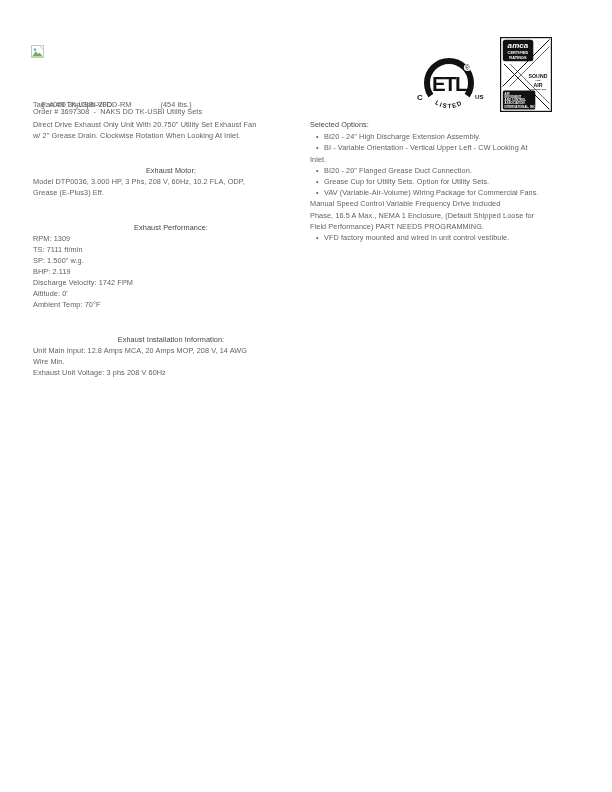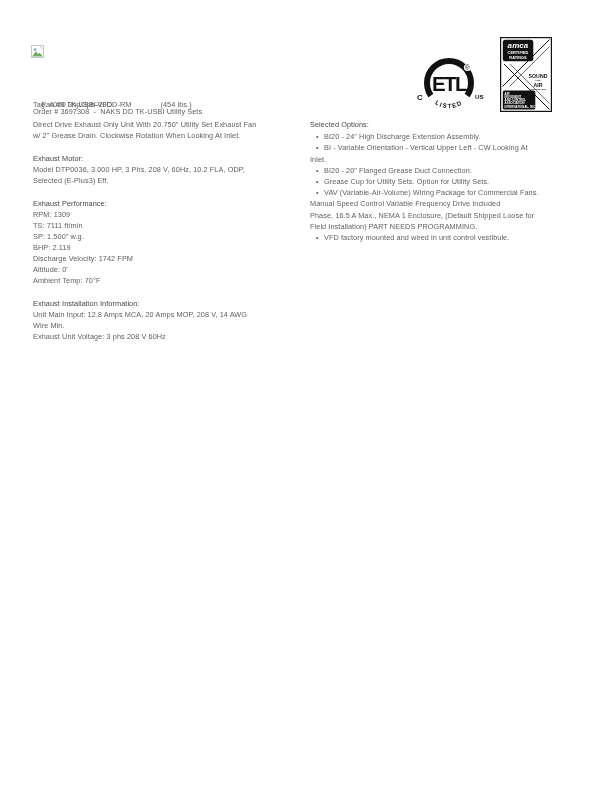--- a/index.html
+++ b/index.html
@@ -11,21 +11,21 @@
     height: 792px;
     background: #ffffff;
     overflow: hidden;
     color: #616161;
     font-size: 7.3px;
     letter-spacing: 0.08px;
   }
   .abs { position: absolute; }
   .line { white-space: pre; line-height: 11px; }
   .h { font-weight: normal; color: #454545; }
-  .mt { margin-top: 12px; }
+  .mt { margin-top: 24px; text-align: center; }
   .mt1 { margin-top: 1px; }
   .col-left  { left: 33px;  top: 119px; width: 276px; }
   .col-right { left: 310px; top: 119px; width: 262px; }
   .col-right .line { line-height: 11.2px; }
   .opt { padding-left: 6px; }
   .opt.b::before { content: "\2022"; display: inline-block; width: 8px; color: #616161; }
   .hdr-line { left: 33px; white-space: pre; line-height: 11px; }
   .weight { margin-left: 29px; }
   svg text { font-family: "Liberation Sans", sans-serif; }
 </style>
@@ -84,21 +84,21 @@
     <text x="4.6" y="67.4" font-size="2.8" font-weight="bold" fill="#ffffff">ASSOCIATION</text>
     <text x="4.6" y="70.7" font-size="2.8" font-weight="bold" fill="#ffffff">INTERNATIONAL, INC.</text>
   </svg>
 
   <div class="abs col-left">
     <div class="line">Direct Drive Exhaust Only Unit With 20.750" Utility Set Exhaust Fan</div>
     <div class="line">w/ 2" Grease Drain. Clockwise Rotation When Looking At Inlet.</div>
 
     <div class="line h mt">Exhaust Motor:</div>
     <div class="line">Model DTP0036, 3.000 HP, 3 Phs, 208 V, 60Hz, 10.2 FLA, ODP,</div>
-    <div class="line">Selected (E-Plus3) Eff.</div>
+    <div class="line">Grease (E-Plus3) Eff.</div>
 
     <div class="line h mt">Exhaust Performance:</div>
     <div class="line">RPM: 1309</div>
     <div class="line">TS: 7111 ft/min</div>
     <div class="line">SP: 1.500" w.g.</div>
     <div class="line">BHP: 2.119</div>
     <div class="line">Discharge Velocity: 1742 FPM</div>
     <div class="line">Altitude: 0'</div>
     <div class="line">Ambient Temp: 70°F</div>
 
@@ -111,17 +111,17 @@
   <div class="abs col-right">
     <div class="line h">Selected Options:</div>
     <div class="line opt b mt1">BI20 - 24" High Discharge Extension Assembly.</div>
     <div class="line opt b">BI - Variable Orientation - Vertical Upper Left - CW Looking At</div>
     <div class="line">Inlet.</div>
     <div class="line opt b">BI20 - 20" Flanged Grease Duct Connection.</div>
     <div class="line opt b">Grease Cup for Utility Sets. Option for Utility Sets.</div>
     <div class="line opt b">VAV (Variable-Air-Volume) Wiring Package for Commercial Fans.</div>
     <div class="line">Manual Speed Control Variable Frequency Drive Included</div>
     <div class="line">Phase, 16.5 A Max., NEMA 1 Enclosure, (Default Shipped Loose for</div>
-    <div class="line">Field Installation) PART NEEDS PROGRAMMING.</div>
+    <div class="line">Field Performance) PART NEEDS PROGRAMMING.</div>
     <div class="line opt b">VFD factory mounted and wired in unit control vestibule.</div>
   </div>
 
 </div>
 
 </body></html>

